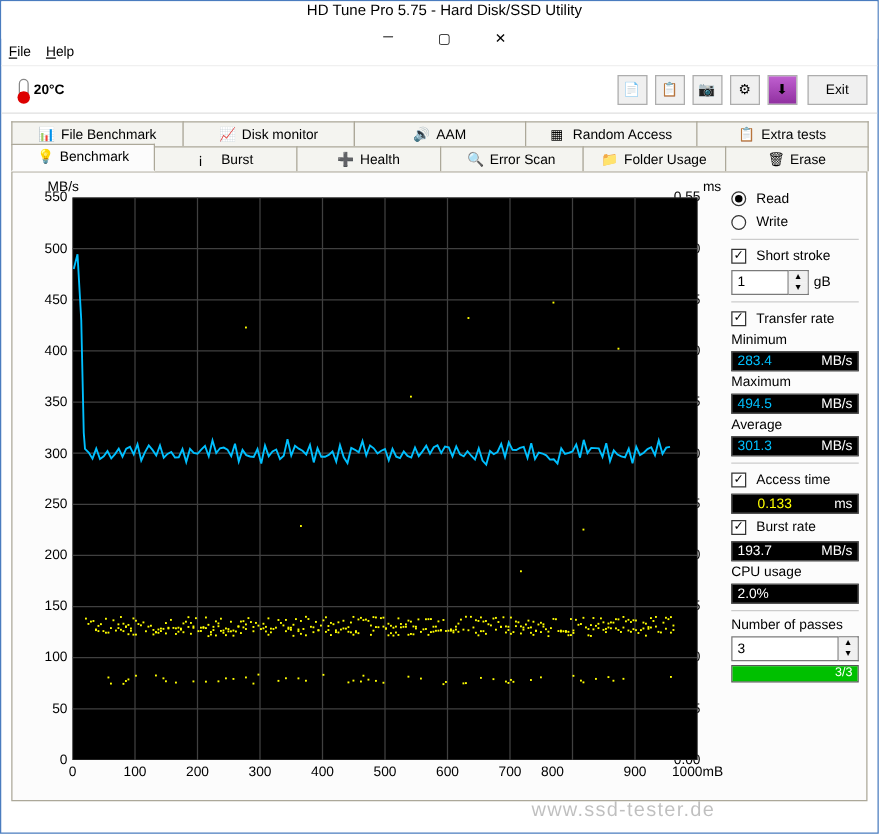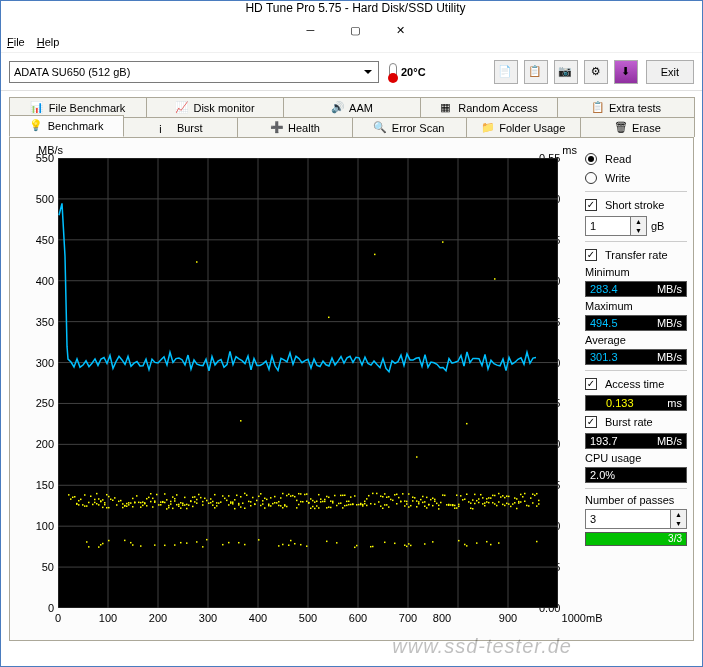--- a/index.html
+++ b/index.html
@@ -55,44 +55,41 @@
 .spin .updown { width: 16px; border: 1px solid #7a7a7a; border-left: none; display: flex; flex-direction: column; }
 .spin .updown div { flex: 1; display: flex; align-items: center; justify-content: center; font-size: 7px; background: #f0f0f0; }
 .statlabel { font-size: 11px; }
 .statval { background: #000; color: #00c0ff; padding: 2px 4px; height: 16px; display: flex; align-items: center; border: 1px solid #555; }
 .statval.yellow { color: #ffff00; padding-left: 20px; }
 .statval .unit { color: #fff; margin-left: auto; }
 .progress { height: 14px; border: 1px solid #555; background: #000; position: relative; }
 .progress .bar { height: 100%; background: #00c000; }
 .progress .txt { position: absolute; right: 4px; top: 0; color: #fff; font-size: 10px; }
 .divider { height: 1px; background: #ccc; margin: 2px 0; }
-.watermark { position: absolute; bottom: 8px; right: 130px; color: rgba(0,0,0,0.25); font-size: 20px; font-style: italic; pointer-events: none; letter-spacing: 1px; }
+.watermark { position: absolute; bottom: 8px; right: 130px; color: rgba(0,0,0,0.25); font-size: 16px; pointer-events: none; letter-spacing: 1px; }
 </style>
 </head>
 <body>
 
 <div class="titlebar">
   <span class="icon"></span>
   <span class="title">HD Tune Pro 5.75 - Hard Disk/SSD Utility</span>
   <div class="winbtns">
     <div class="winbtn">─</div>
     <div class="winbtn">▢</div>
     <div class="winbtn close">✕</div>
   </div>
 </div>
 
 <div class="menubar">
   <span><u>F</u>ile</span>
   <span><u>H</u>elp</span>
 </div>
 
 <div class="toolbar">
-  <div class="drivesel">
-    <span>ADATA SU650 (512 gB)</span>
-  </div>
   <div class="temp">
     <span class="thermo"></span>
     <b>20°C</b>
   </div>
   <div class="spacer"></div>
   <div class="tbicon">📄</div>
   <div class="tbicon">📋</div>
   <div class="tbicon">📷</div>
   <div class="tbicon">⚙</div>
   <div class="tbicon purple">⬇</div>
@@ -656,21 +653,21 @@
             <div style="left: 0px;">0</div>
             <div style="left: 50px;">100</div>
             <div style="left: 100px;">200</div>
             <div style="left: 150px;">300</div>
             <div style="left: 200px;">400</div>
             <div style="left: 250px;">500</div>
             <div style="left: 300px;">600</div>
             <div style="left: 350px;">700</div>
             <div style="left: 384px; text-align: right;">800</div>
             <div style="left: 450px;">900</div>
-            <div style="left: 524px; text-align: right;">1000mB</div>
+            <div style="left: 500px; text-align: right;">1000mB</div>
           </div>
       </div>
     </div>
 
     <div class="sidepanel">
       <div style="height:4px"></div>
       <div class="radio">
           <span class="r on"></span>
           <span>Read</span>
         </div>

